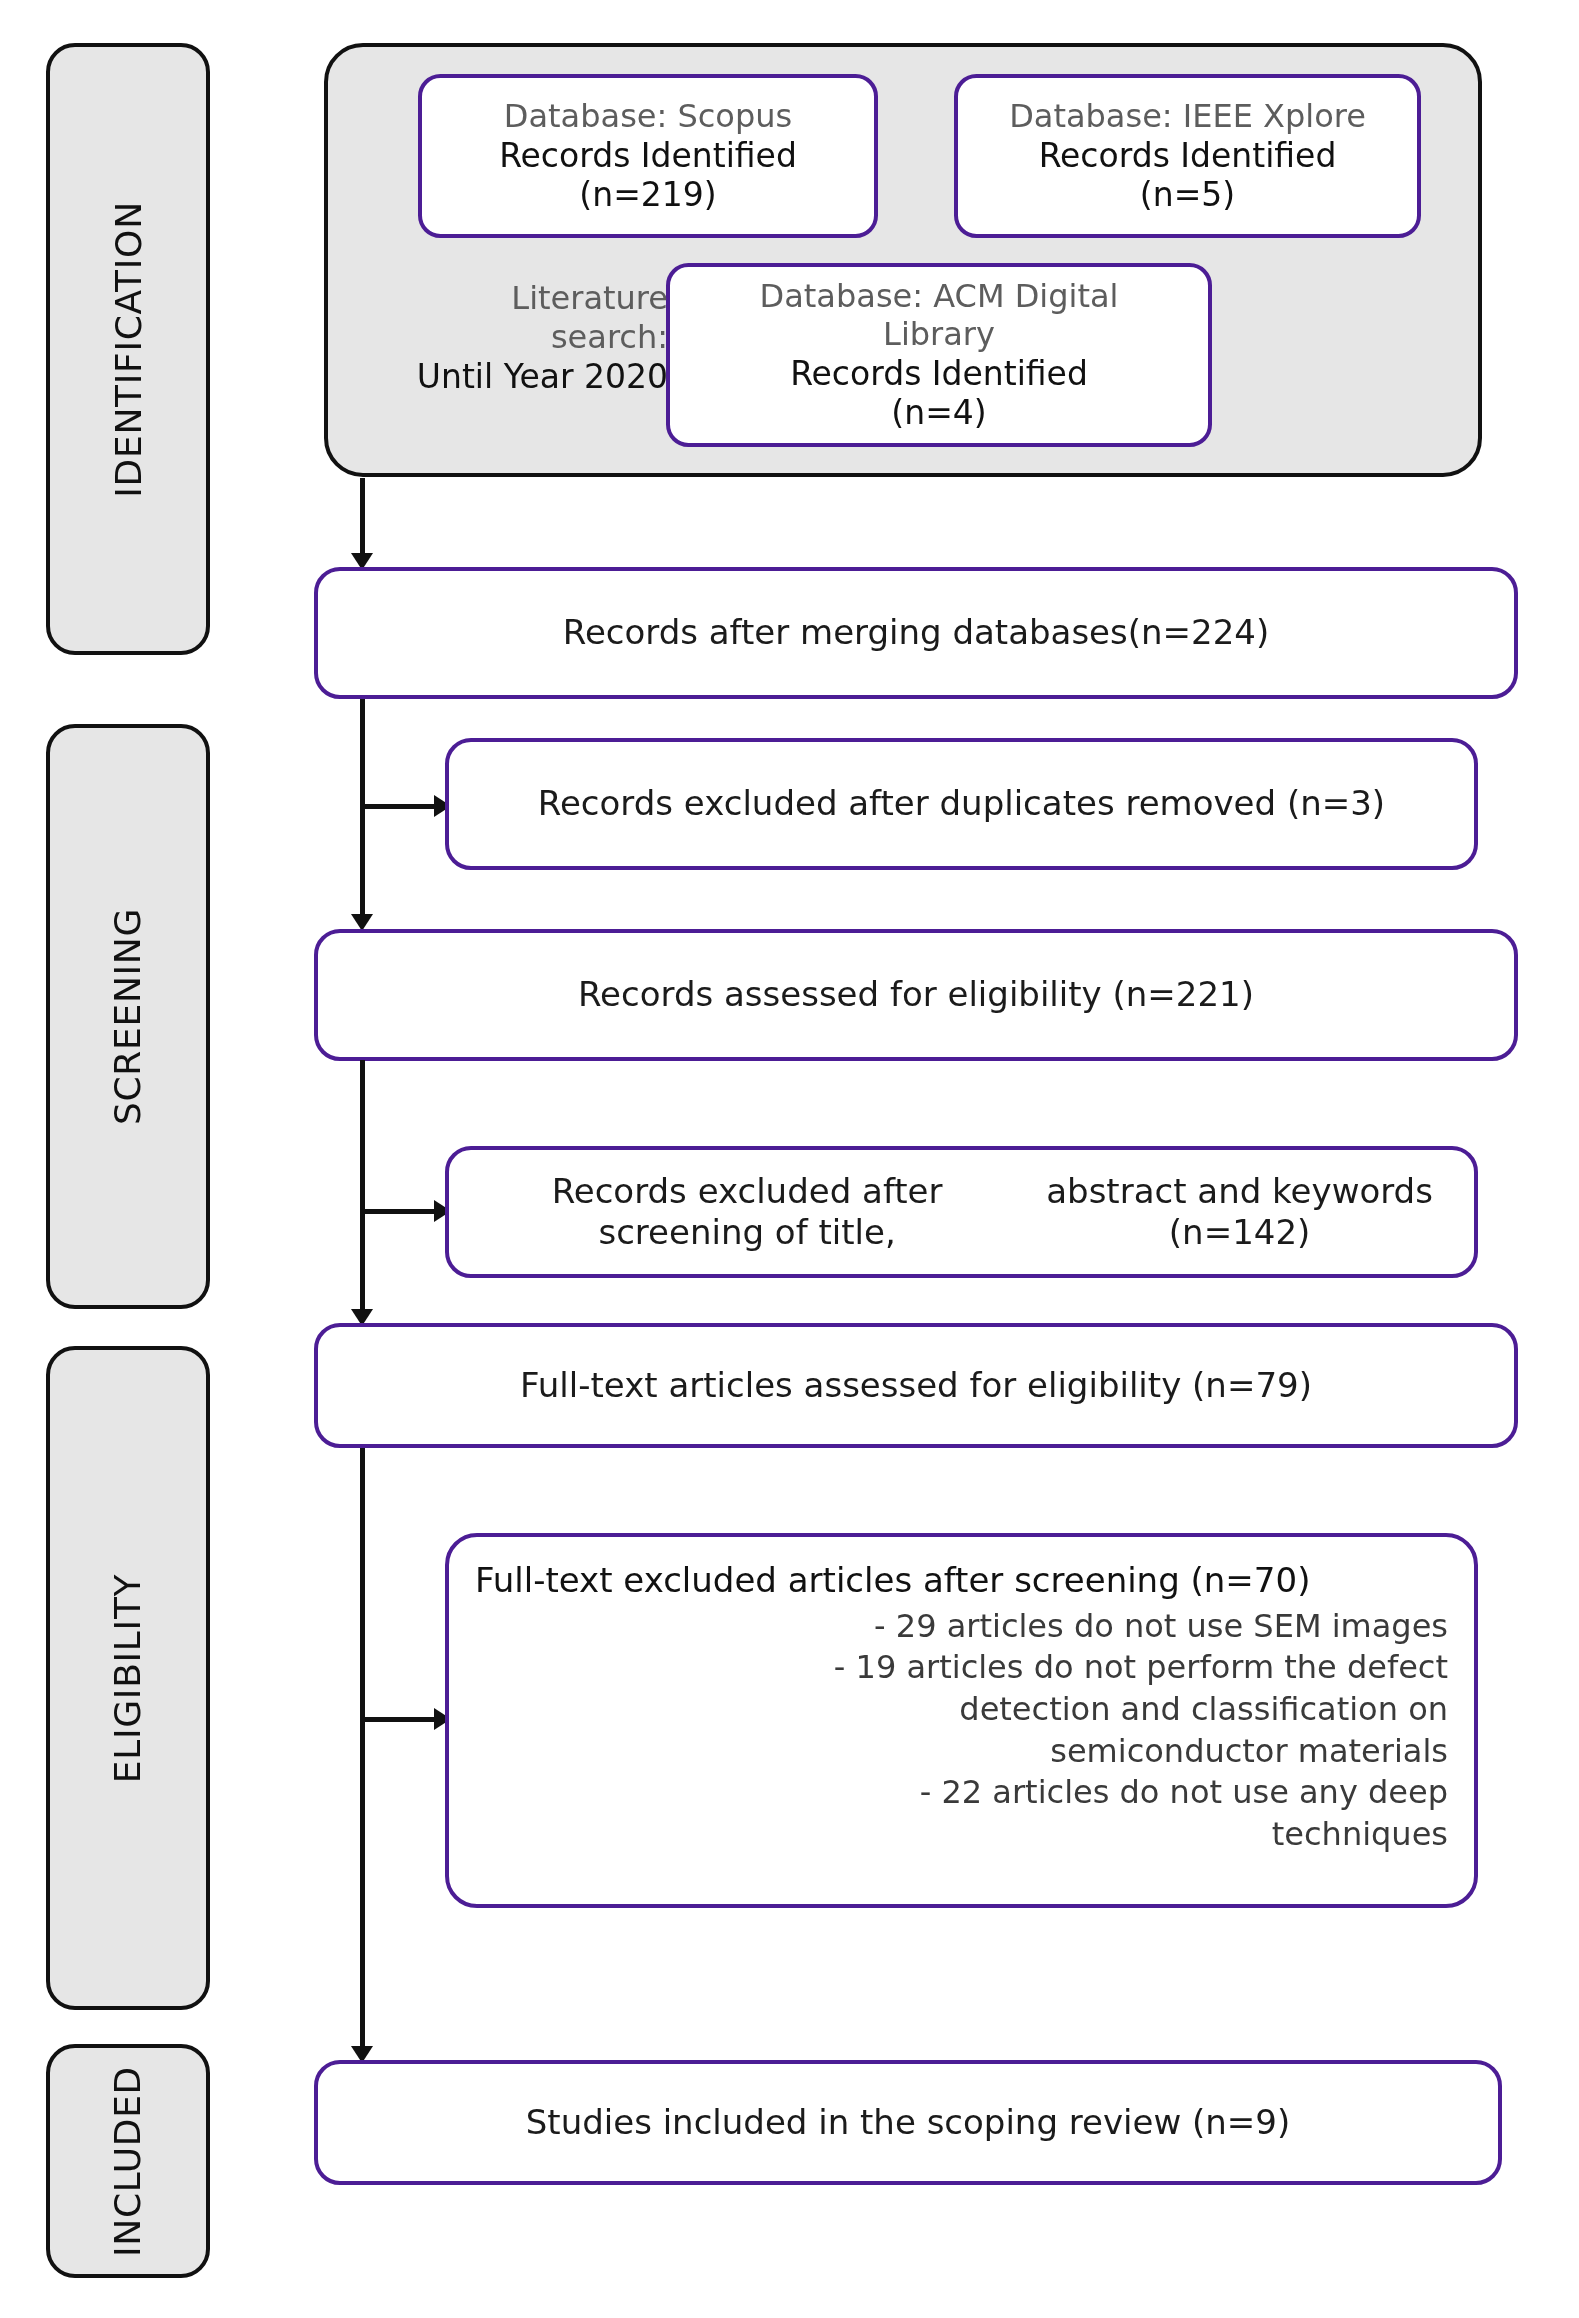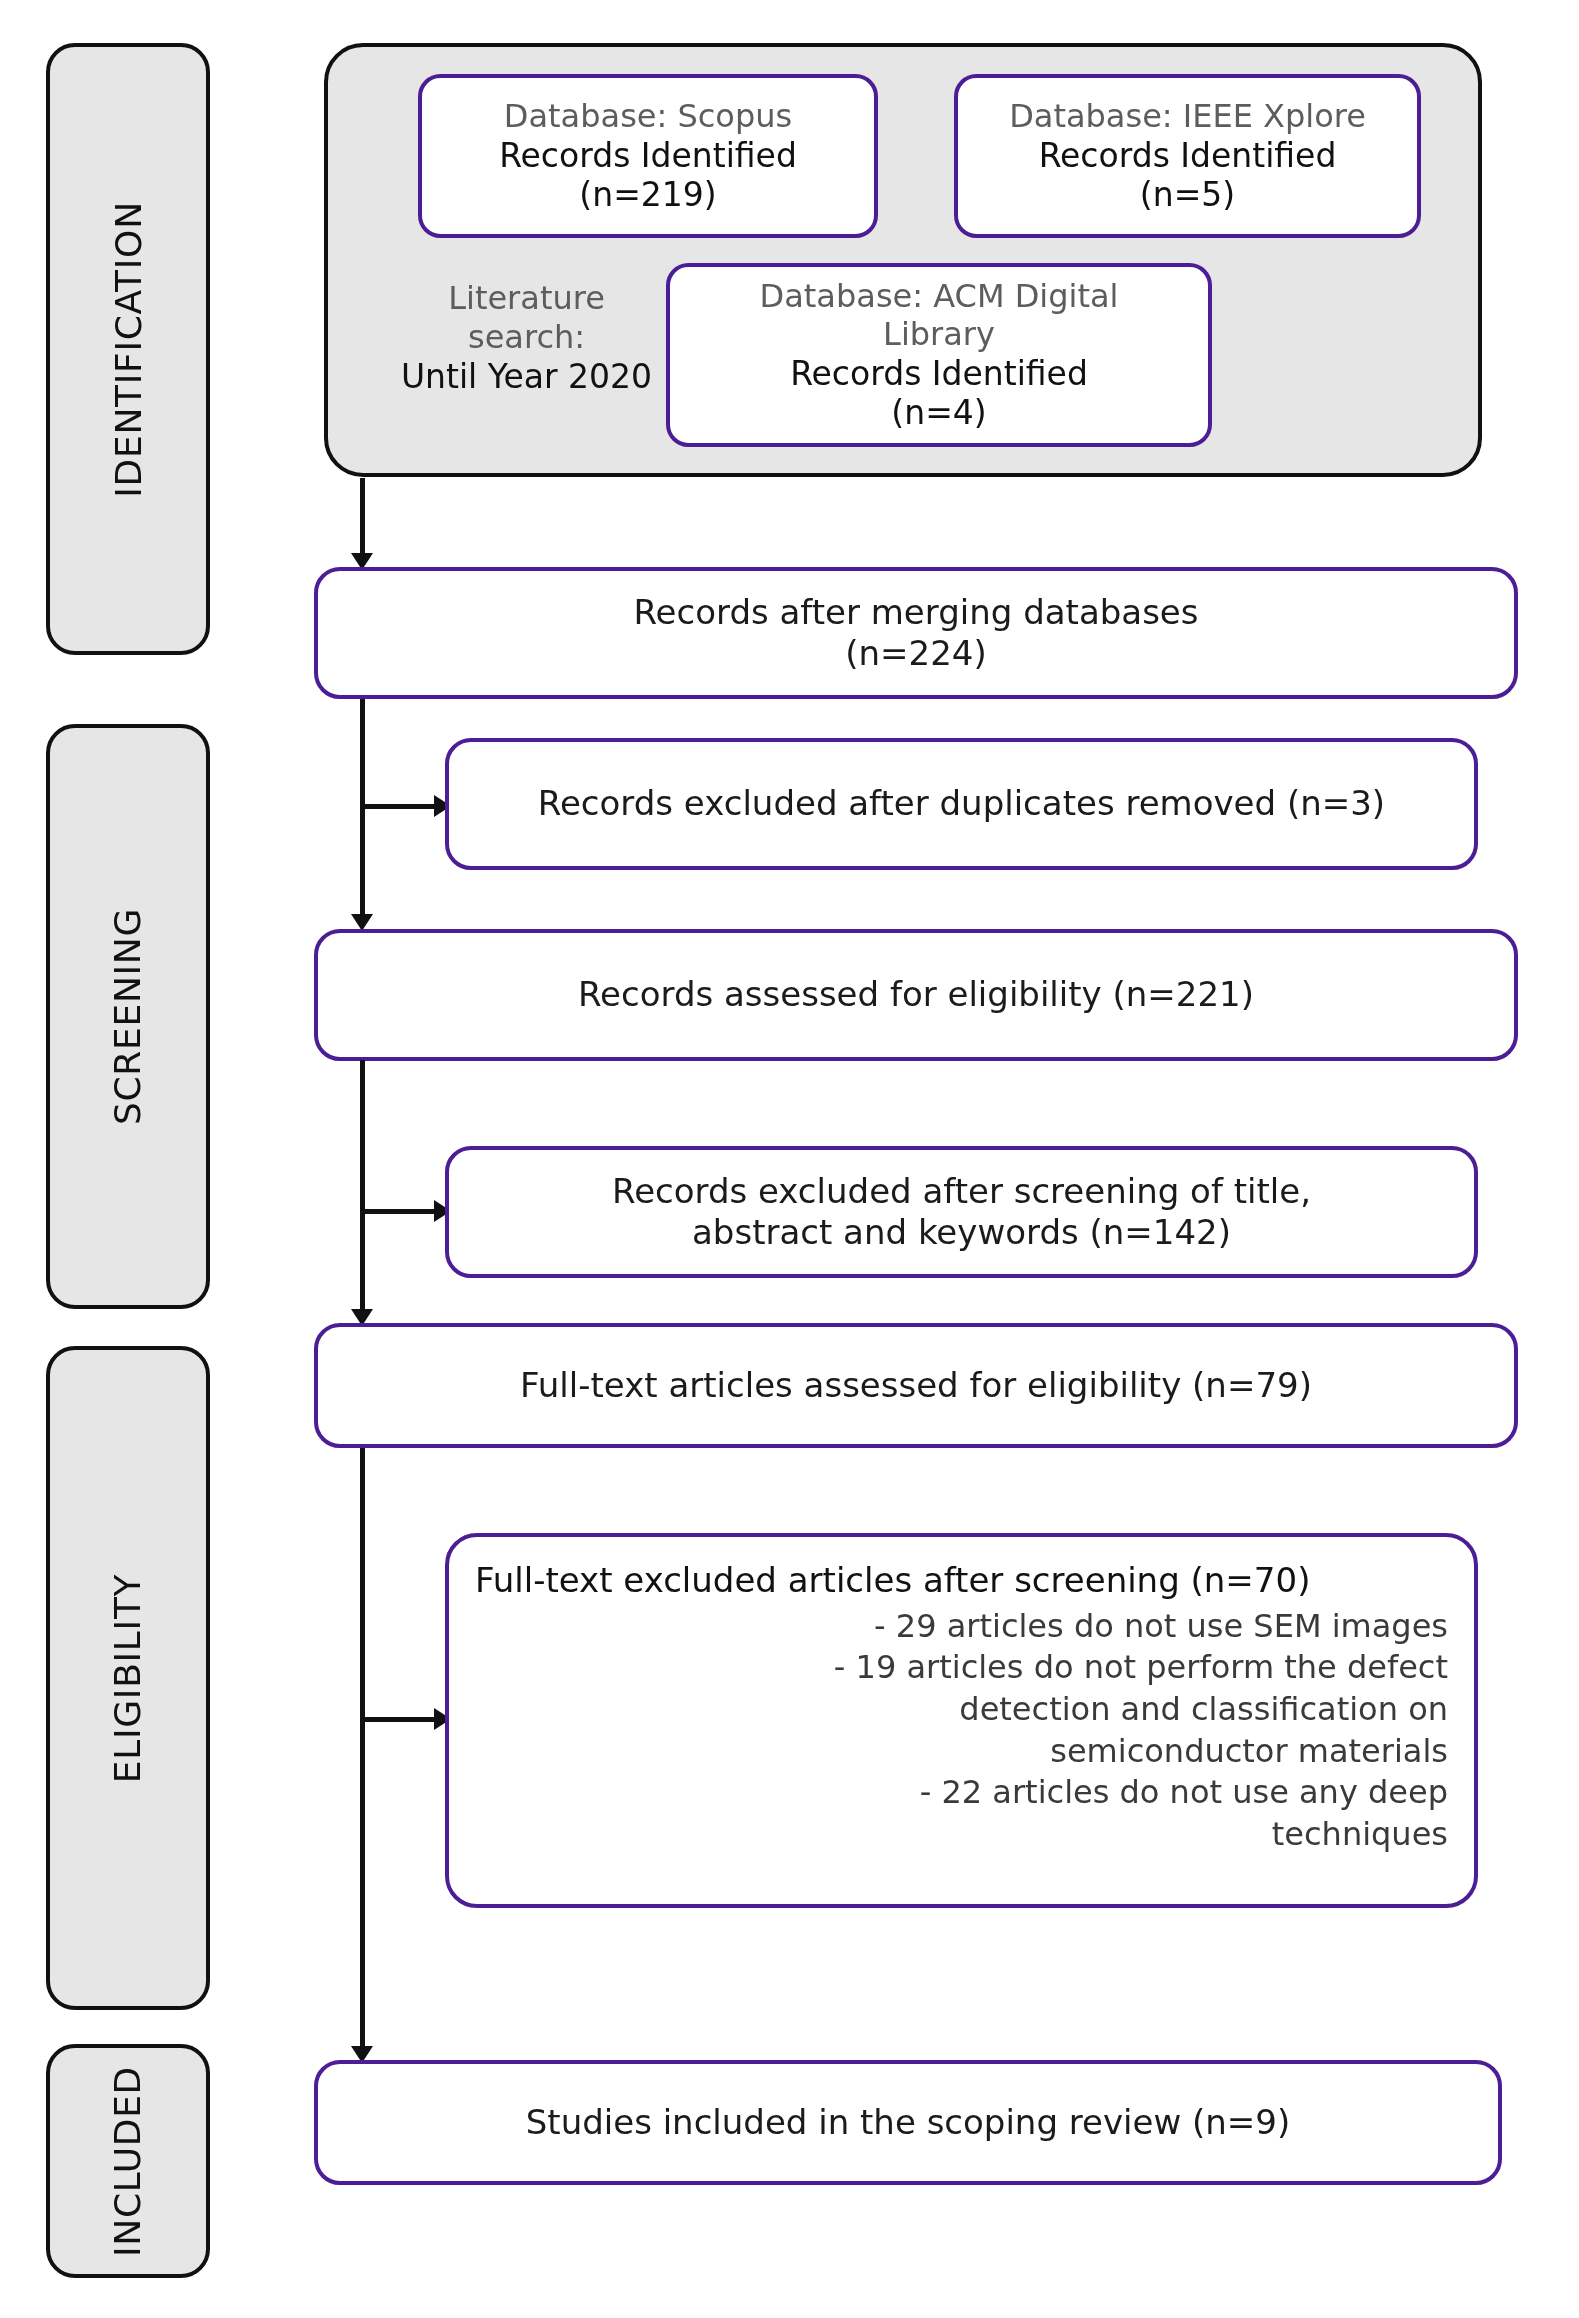--- a/index.html
+++ b/index.html
@@ -84,38 +84,38 @@
   }
   .db-count {
     font-size: 33px;
     color: #111111;
     line-height: 1.2;
   }
 
   
   .lit-search {
     position: absolute;
-    text-align: center;
+    text-align: right;
     line-height: 1.22;
   }
   .lit-search .lit-label {
     font-size: 32px;
     color: #5d5d5d;
     display: block;
   }
   .lit-search .lit-value {
     font-size: 33px;
     color: #111111;
     display: block;
     white-space: nowrap;
   }
 
   
   .flow-box {
-    flex-direction: column;
+    flex-direction: row;
     padding: 19px 20px;
   }
   .flow-text {
     font-size: 34px;
     color: #1b1b1b;
     line-height: 1.22;
   }
 
   
   .excl-box {

